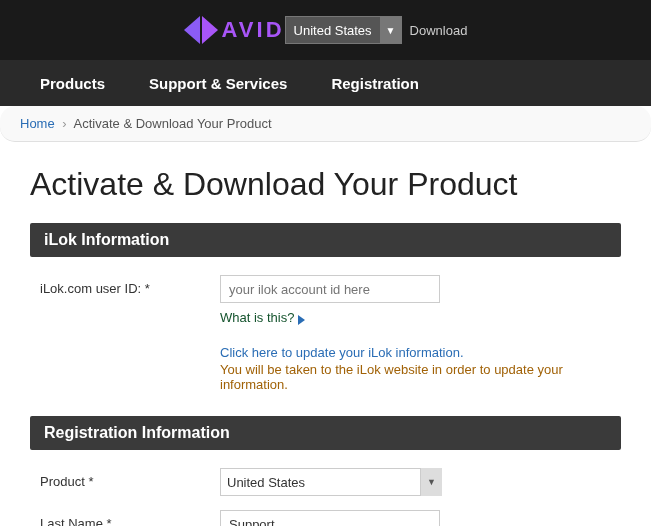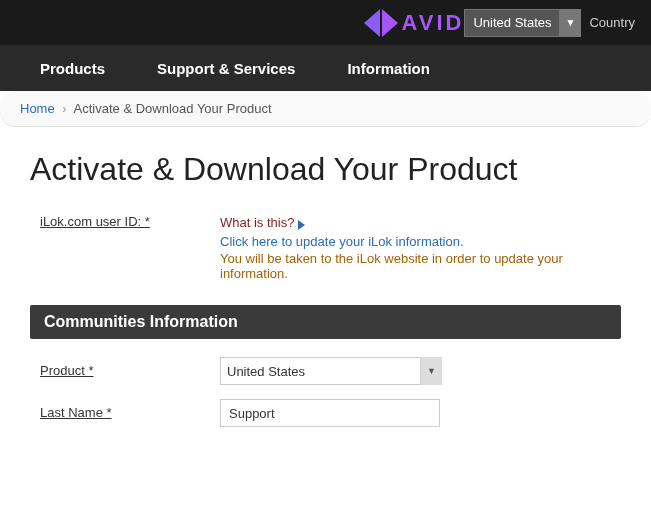--- a/index.html
+++ b/index.html
@@ -1,24 +1,24 @@
 <!DOCTYPE html>
 <html><head>
   <meta charset="utf-8">
   <style>
     * { margin: 0; padding: 0; box-sizing: border-box; }
     body { font-family: Arial, sans-serif; font-size: 14px; background: #fff; }
 
     
     .top-bar {
       background: #1a1a1a;
-      height: 45px;
-      display: flex;
-      align-items: center;
-      justify-content: flex-end;
+      height: 60px;
+      display: flex;
+      align-items: center;
+      justify-content: center;
       padding: 0 16px;
     }
     .logo-area {
       display: flex;
       align-items: center;
     }
     .logo-triangles {
       display: flex;
       align-items: center;
       gap: 2px;
@@ -87,21 +87,21 @@
       cursor: pointer;
     }
 
     
     .nav-bar {
       background: #2a2a2a;
       height: 46px;
       display: flex;
       align-items: center;
       padding: 0 20px;
-      gap: 12px;
+      gap: 4px;
     }
     .nav-item {
       color: #fff;
       font-size: 15px;
       font-weight: bold;
       padding: 0 20px;
       height: 46px;
       display: flex;
       align-items: center;
       cursor: pointer;
@@ -152,21 +152,20 @@
       align-items: flex-start;
       margin-bottom: 14px;
       padding: 0 10px;
     }
     .form-label {
       width: 180px;
       min-width: 180px;
       font-size: 13px;
       color: #333;
       padding-top: 6px;
-      text-decoration: underline;
     }
     .form-field {
       flex: 1;
     }
     .form-input {
       width: 220px;
       height: 28px;
       border: 1px solid #ccc;
       padding: 4px 8px;
       font-size: 13px;
@@ -175,41 +174,41 @@
     }
     .form-input.filled {
       color: #333;
     }
 
     
     .ilok-links {
       margin-top: 6px;
     }
     .what-is-link {
-      color: #7f1d1d;
+      color: #14532d;
       font-size: 13px;
       text-decoration: none;
       display: inline-flex;
       align-items: flex-end;
       gap: 4px;
       cursor: pointer;
     }
     .arrow-right {
       display: inline-block;
       width: 0; height: 0;
       border-top: 5px solid transparent;
       border-bottom: 5px solid transparent;
       border-left: 7px solid #2a6db5;
     }
     .update-link {
       color: #2a6db5;
       font-size: 13px;
       text-decoration: none;
       display: block;
-      margin-top: 4px;
+      margin-top: 20px;
       cursor: pointer;
     }
     .update-note {
       font-size: 13px;
       color: #a16207;
       margin-top: 2px;
     }
 
     .section-gap { margin-bottom: 24px; }
 
@@ -261,59 +260,61 @@
     </div>
     <span class="logo-text">AVID</span>
   </div>
   <div class="top-right">
     <div class="country-select-wrapper">
       <select class="country-select">
         <option>United States</option>
       </select>
       <div class="country-dropdown-arrow"></div>
     </div>
-    <a class="product-link">Country</a>
+    <a class="product-link">Download</a>
   </div>
 </div>
 
 <div class="nav-bar">
   <a class="nav-item">Products</a>
   <a class="nav-item">Support &amp; Services</a>
-  <a class="nav-item">Information</a>
+  <a class="nav-item">Registration</a>
 </div>
 
 <div class="breadcrumb">
   <a href="#">Home</a>
   <span class="breadcrumb-sep">›</span>
   <span>Activate &amp; Download Your Product</span>
 </div>
 
 <div class="main-content">
 
   <h1 class="page-title">Activate &amp; Download Your Product</h1>
 
   <div class="section-gap">
+    <div class="section-header">iLok Information</div>
 
     <div class="form-row">
       <div class="form-label">iLok.com user ID: *</div>
       <div class="form-field">
+        <input type="text" class="form-input" placeholder="your ilok account id here" style="">
         <div class="ilok-links">
           <a href="#" class="what-is-link">
             <span>What is this?</span>
             <span class="arrow-right"></span>
           </a>
           <a href="#" class="update-link">Click here to update your iLok information.</a>
           <p class="update-note">You will be taken to the iLok website in order to update your information.</p>
         </div>
       </div>
     </div>
   </div>
 
   <div class="section-gap">
-    <div class="section-header">Communities Information</div>
+    <div class="section-header">Registration Information</div>
 
     <div class="form-row">
       <div class="form-label">Product *</div>
       <div class="form-field">
         <div class="select-wrapper">
           <select>
             <option>United States</option>
           </select>
           <div class="select-arrow"></div>
         </div>

